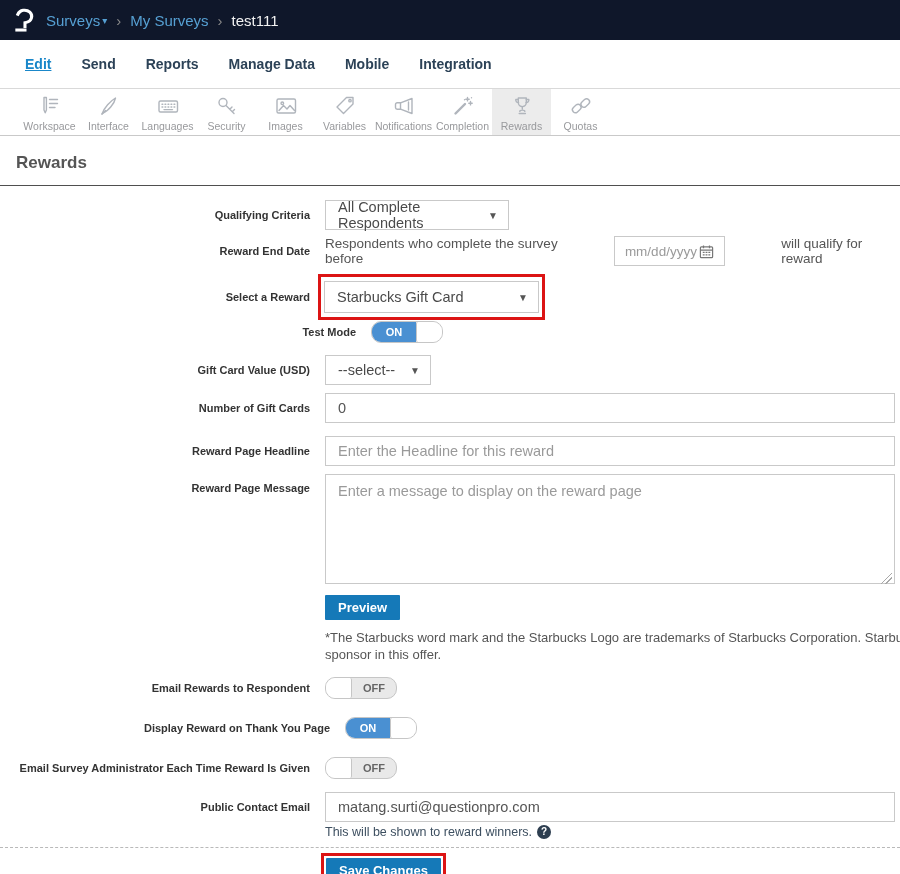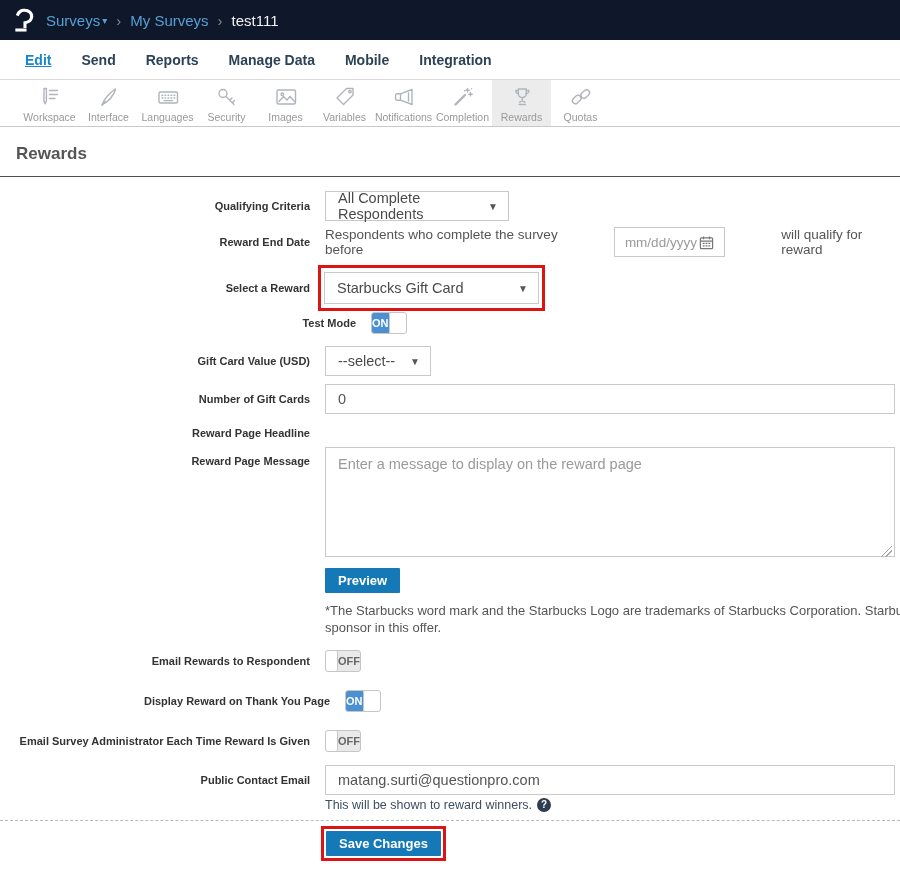--- a/index.html
+++ b/index.html
@@ -10,21 +10,21 @@
   .topbar { height:40px; background:#0f172a; display:flex; align-items:center;
     padding:0 14px; gap:11px; }
   .logo { flex:0 0 auto; display:flex; align-items:center; }
   .crumb { font-size:15px; color:#56a0d3; display:flex; align-items:center; gap:9px; }
   .crumb .caret { font-size:10px; margin-left:2px; }
   .crumb .sep { color:#8a8a8a; font-size:15px; }
   .crumb .current { color:#f2f2f2; }
   .crumb-link { display:flex; align-items:center; cursor:pointer; }
 
   
-  .tabrow { height:40px; border-bottom:1px solid #d9d9d9; display:flex;
+  .tabrow { height:49px; border-bottom:1px solid #d9d9d9; display:flex;
     align-items:center; padding-left:25px; }
   .tab { font-size:14px; font-weight:bold; color:#2c4257; margin-right:30px; cursor:pointer; }
   .tab.active { color:#1a87c9; text-decoration:underline; }
 
   
   .iconrow { height:47px; border-bottom:1px solid #c9c9c9; display:flex;
     padding-left:20px; }
   .tool { width:59px; display:flex; flex-direction:column; align-items:center;
     justify-content:center; padding-top:2px; cursor:pointer; }
   .tool.selected { background:#ececec; }
@@ -64,21 +64,21 @@
 
   .ta-wrap { position:relative; }
   textarea { border:1px solid #c9c9c9; width:570px; height:110px;
     padding:8px 12px; font-size:14.5px; color:#555; resize:none;
     font-family:"Liberation Sans", sans-serif; }
   .grip { position:absolute; right:3px; bottom:4px; width:11px; height:11px;
     background:linear-gradient(135deg, transparent 0 46%, #a9a9a9 46% 54%,
       transparent 54% 68%, #a9a9a9 68% 76%, transparent 76%); }
 
   
-  .toggle { width:36px; height:22px; border:1px solid #c6c6c6; border-radius:3px;
+  .toggle { width:72px; height:22px; border:1px solid #c6c6c6; border-radius:10px;
     display:flex; overflow:hidden; background:#e9e9e9; cursor:pointer; }
   .toggle .knob { width:26px; background:#fff; border-right:1px solid #c6c6c6;
     border-radius:2px; }
   .toggle .tstate { flex:1; text-align:center; font-size:11px; font-weight:bold;
     color:#666; line-height:21px; }
   .toggle.on { flex-direction:row-reverse; }
   .toggle.on .knob { border-right:none; border-left:1px solid #c6c6c6; }
   .toggle.on .tstate { background:#4a90d2; color:#fff; }
 
   .btn { background:#1579b8; border:none; border-radius:1px; color:#fff;
@@ -290,20 +290,23 @@
 
   <div class="row r-count">
     <span class="rlabel">Number of Gift Cards</span>
     <span class="rctrl">
       <input class="text" type="text" value="0" style="">
     </span>
   </div>
 
   <div class="row r-head">
     <span class="rlabel">Reward Page Headline</span>
+    <span class="rctrl">
+      <input class="text" type="text" placeholder="Enter the Headline for this reward" style="">
+    </span>
   </div>
 
   <div class="row top r-msg">
     <span class="rlabel" style="padding-top:8px">Reward Page Message</span>
     <span class="rctrl">
       <span class="ta-wrap">
         <textarea placeholder="Enter a message to display on the reward page" style=""></textarea>
         <span class="grip"></span>
       </span>
     </span>

